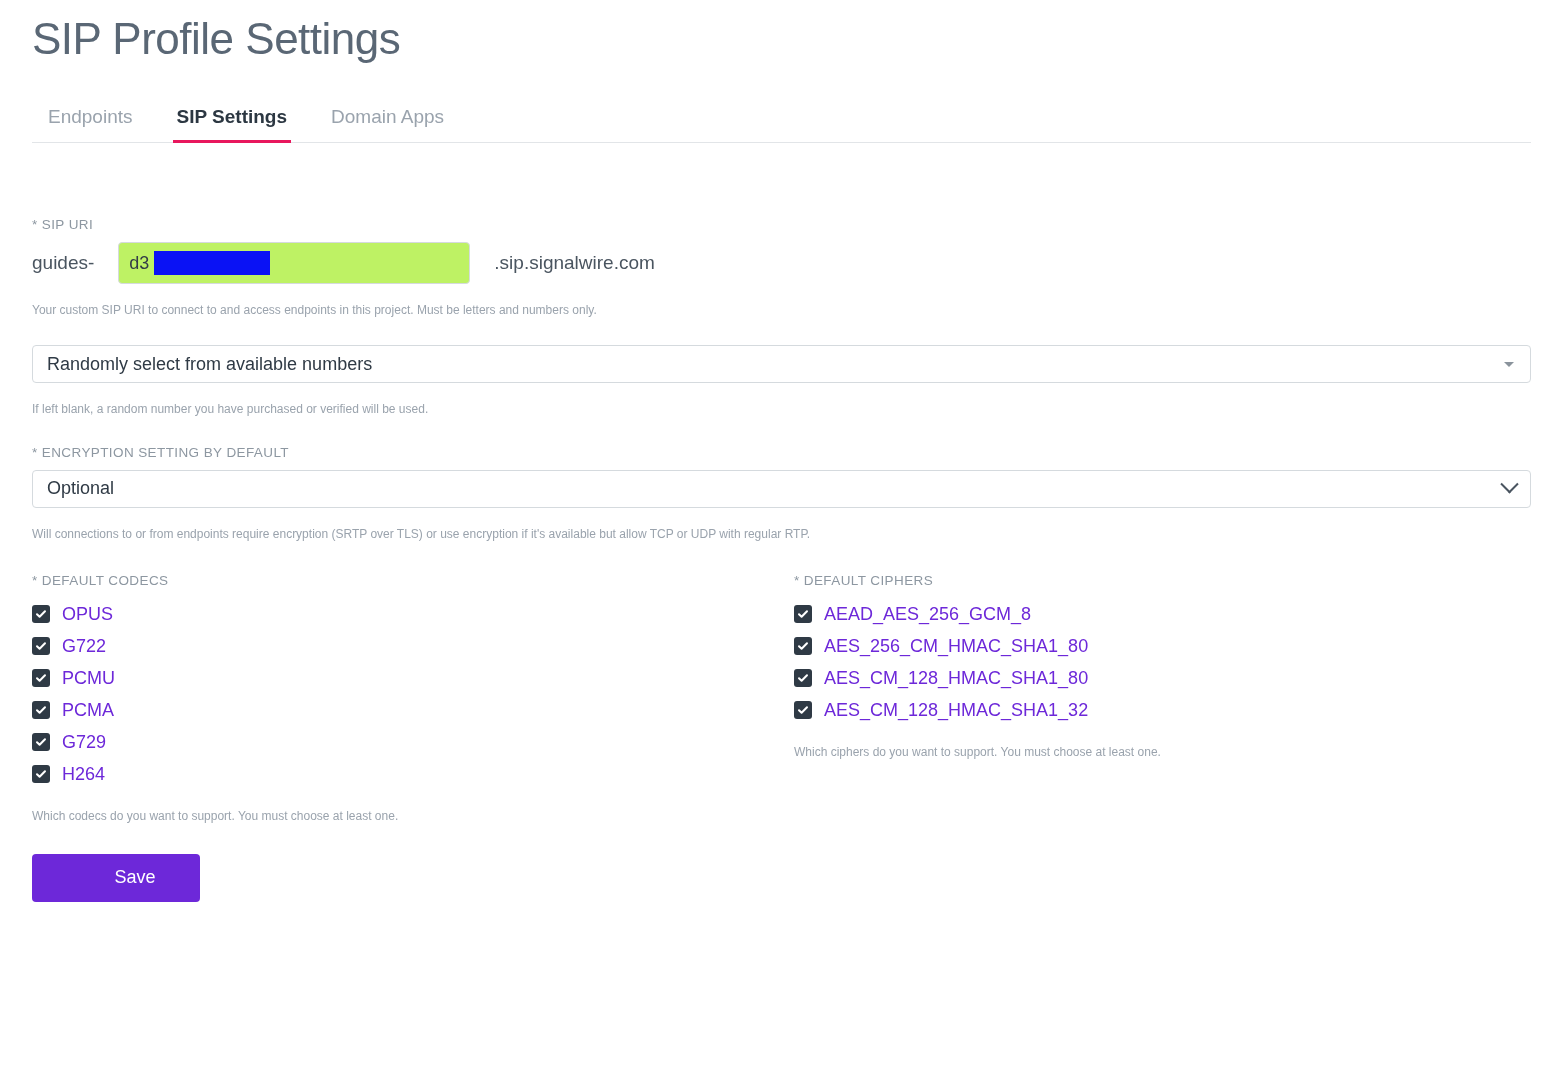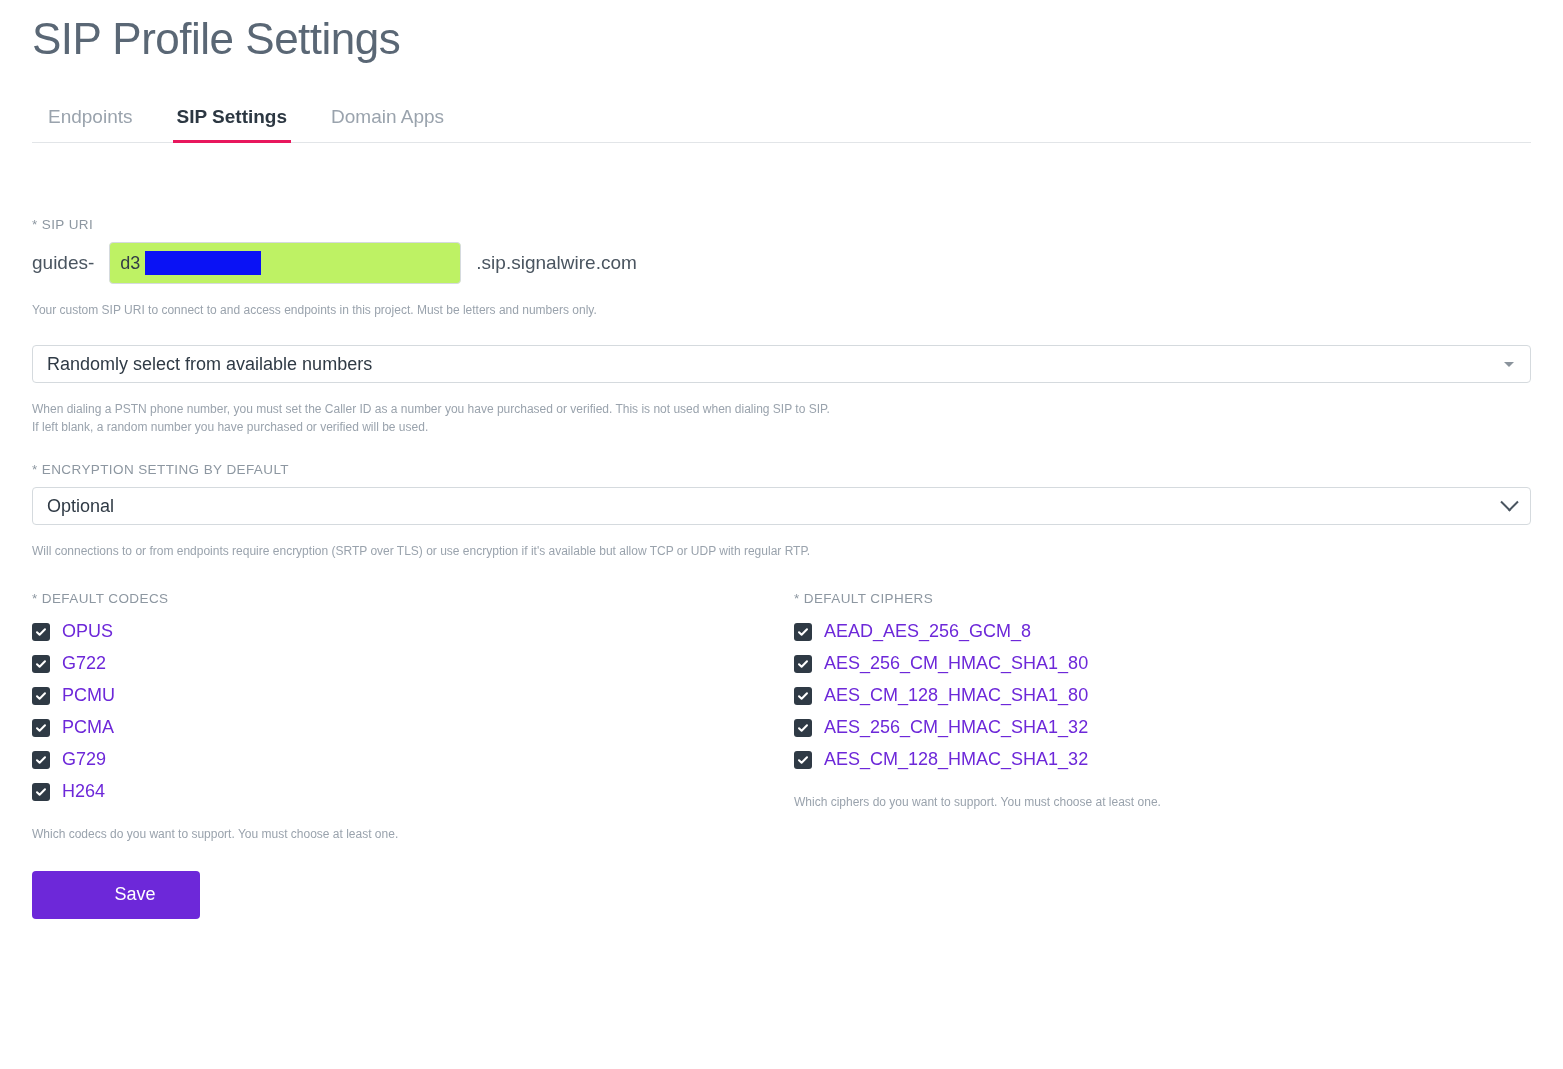--- a/index.html
+++ b/index.html
@@ -62,21 +62,21 @@
   }
   .field-label {
     font-size: 13.5px;
     color: #8d97a1;
     letter-spacing: 0.4px;
     margin-bottom: 10px;
   }
   .uri-row {
     display: flex;
     align-items: center;
-    gap: 7px;
+    gap: 16px;
   }
   .uri-prefix {
     font-size: 19px;
     color: #4a5560;
     margin-right: 8px;
   }
   .uri-input {
     width: 352px;
     height: 42px;
     box-sizing: border-box;
@@ -226,21 +226,20 @@
       <span class="uri-suffix">.sip.signalwire.com</span>
     </div>
     <div class="hint">Your custom SIP URI to connect to and access endpoints in this project. Must be letters and numbers only.</div>
 
     <div class="section">
       <div class="select-box">
         <span>Randomly select from available numbers</span>
         <span class="caret-small"></span>
       </div>
       <div class="hint">
-        <span class="hint-line">When dialing a PSTN phone number, you must set the Caller ID as a number you have purchased or verified. This is not used when dialing SIP to SIP.</span>
         <span class="hint-line">If left blank, a random number you have purchased or verified will be used.</span>
       </div>
     </div>
 
     <div class="section">
       <div class="field-label">* ENCRYPTION SETTING BY DEFAULT</div>
       <div class="select-box">
         <span>Optional</span>
         <span class="caret-chevron"></span>
       </div>
@@ -330,28 +329,20 @@
                 </svg>
               </span>
             <span class="check-label">AES_CM_128_HMAC_SHA1_80</span>
           </div>
           <div class="check-row">
             <span class="checkbox">
                 <svg width="12" height="12" viewBox="0 0 12 12">
                   <path d="M2 6.2 L4.6 8.8 L10 3.2" stroke="#ffffff" stroke-width="2" fill="none" stroke-linecap="round" stroke-linejoin="round"></path>
                 </svg>
               </span>
-            <span class="check-label">AES_256_CM_HMAC_SHA1_32</span>
-          </div>
-          <div class="check-row">
-            <span class="checkbox">
-                <svg width="12" height="12" viewBox="0 0 12 12">
-                  <path d="M2 6.2 L4.6 8.8 L10 3.2" stroke="#ffffff" stroke-width="2" fill="none" stroke-linecap="round" stroke-linejoin="round"></path>
-                </svg>
-              </span>
             <span class="check-label">AES_CM_128_HMAC_SHA1_32</span>
           </div>
         </div>
         <div class="hint">Which ciphers do you want to support. You must choose at least one.</div>
       </div>
 
     </div>
 
     <button class="save-button">Save</button>
 

